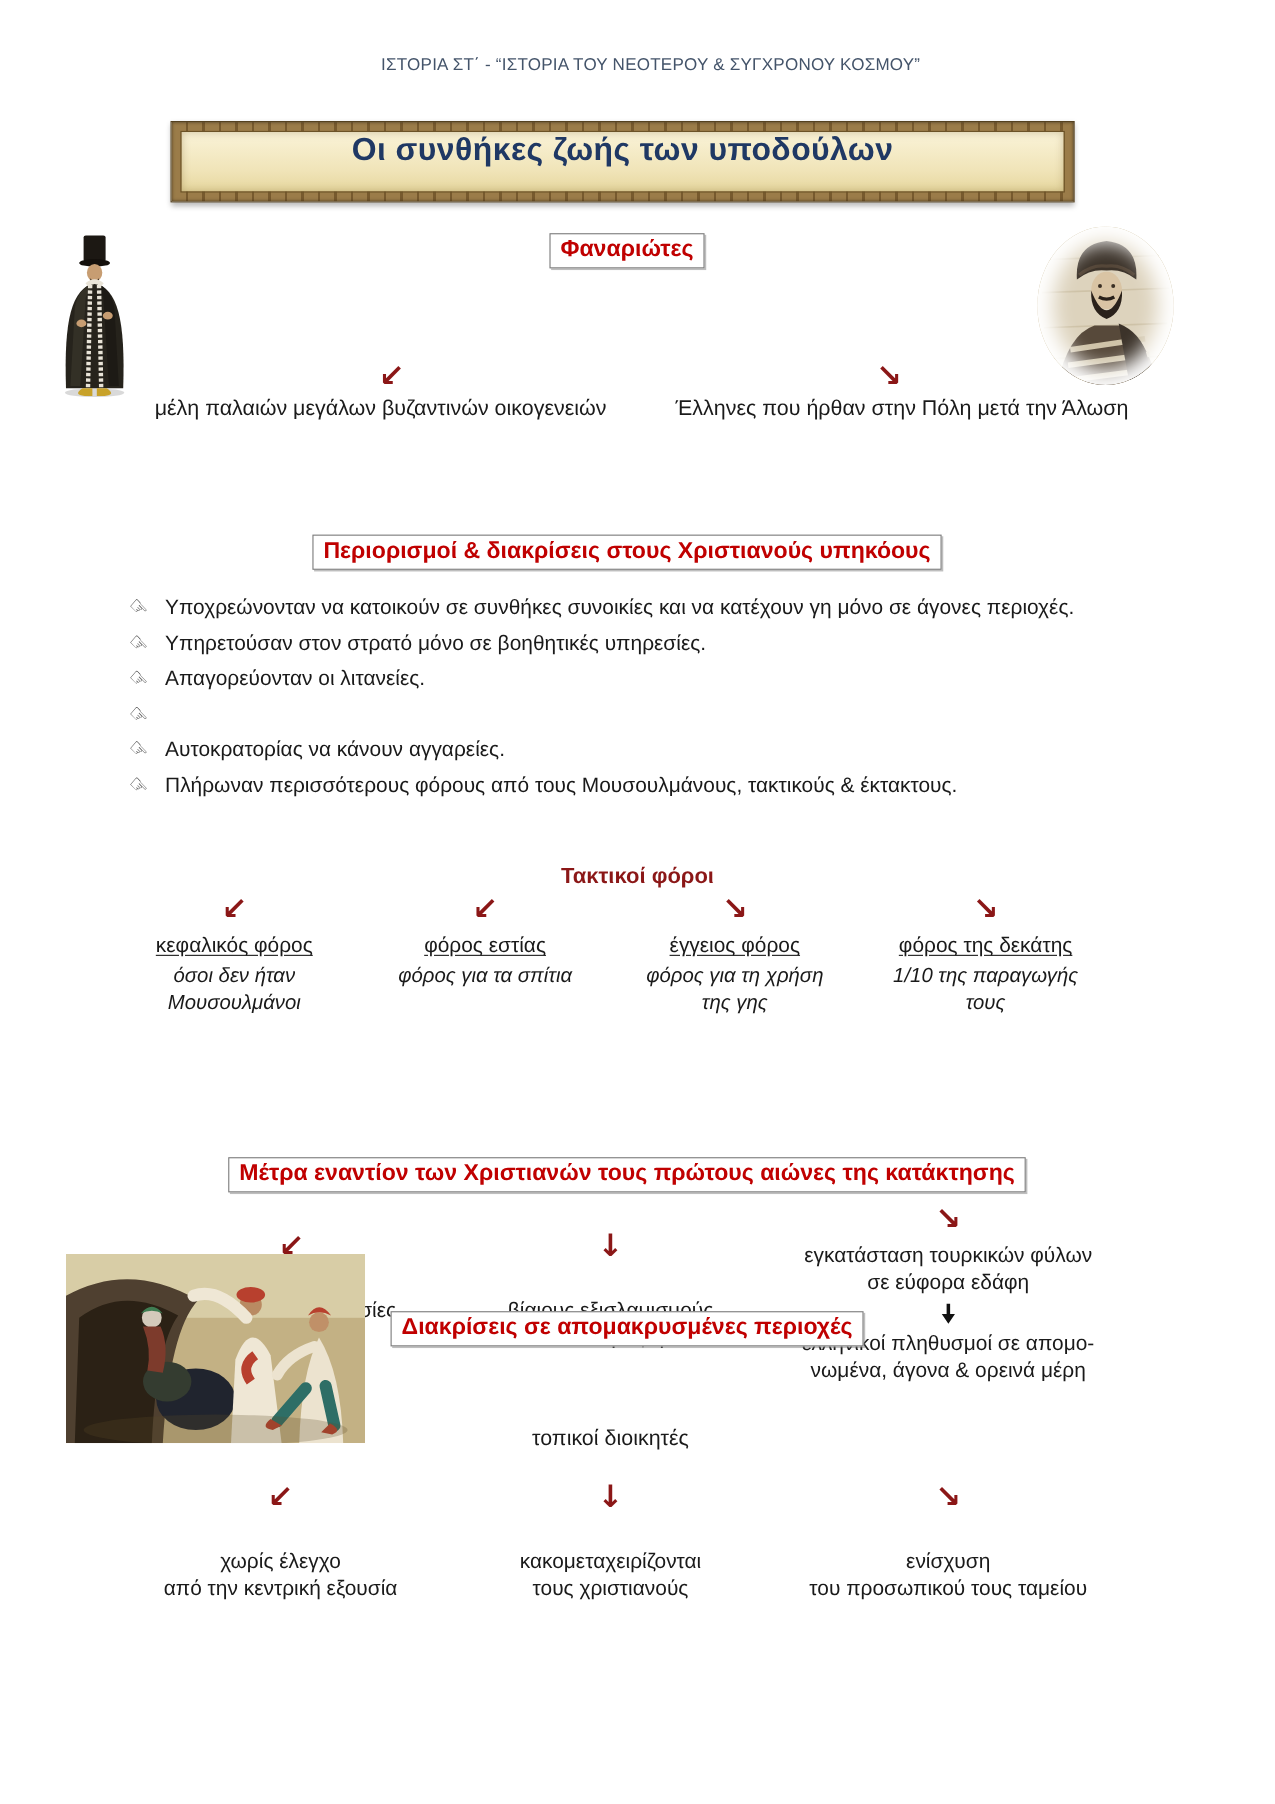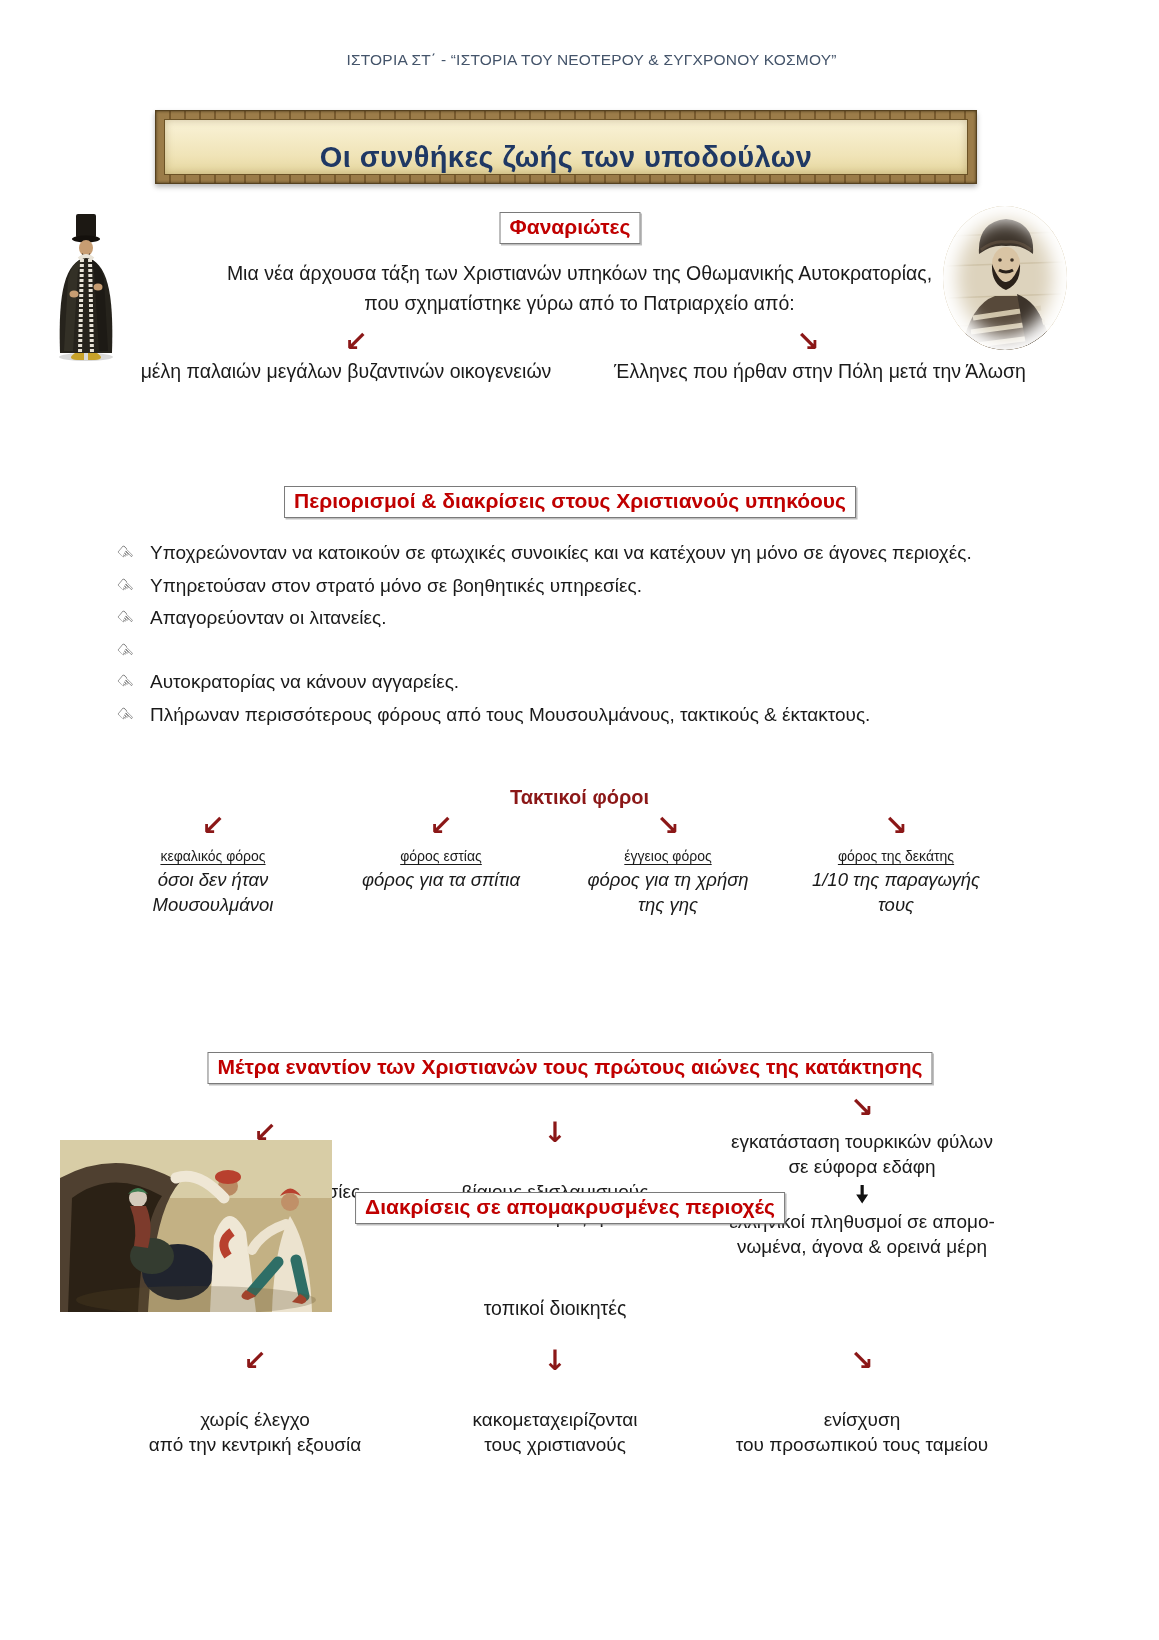--- a/index.html
+++ b/index.html
@@ -19,21 +19,21 @@
     position:absolute; left:155px; top:110px; width:822px; height:74px;
     padding:8px;
     background:repeating-linear-gradient(90deg,#9b7c49 0 13px,#775a2e 13px 15px);
     border:1px solid #55411f;
     box-shadow:0 3px 5px rgba(0,0,0,.28), inset 0 0 3px #3e2f15;
   }
   .banner-inner {
     height:100%;
     border:1px solid #6b5226;
     background:linear-gradient(180deg,#faf3d8 0%,#f0e4b8 65%,#e6d79f 100%);
-    display:flex; align-items:flex-end; justify-content:center;
+    display:flex; align-items:flex-start; justify-content:center;
     box-shadow:inset 0 0 8px rgba(120,95,40,.35);
   }
   .banner-inner h1 { font-size:29px; font-weight:bold; color:var(--color-title_navy,#1F3864); letter-spacing:.4px; }
 
   .red-box {
     position:absolute; left:570px; transform:translateX(-50%);
     border:1px solid #7a7a7a; background:#fff;
     padding:2px 9px 4px; font-size:21px; font-weight:bold;
     color:var(--color-accent_red,#C00000); white-space:nowrap;
     box-shadow:1.5px 1.5px 0 rgba(110,110,110,.45);
@@ -60,21 +60,21 @@
   .col {
     position:absolute; transform:translateX(-50%);
     text-align:center; font-size:19px; line-height:1.32;
   }
   .col .arrow-in {
     display:block; margin:0 auto 7px;
     color:var(--color-maroon,#8B1717); font-weight:bold; font-size:28px; line-height:1;
     font-family:"DejaVu Sans",sans-serif;
   }
   .maroon-heading { font-weight:bold; font-size:20px; color:var(--color-maroon,#8B1717); }
-  .tax-title { font-size:14px; text-decoration:underline; text-underline-offset:3px; }
+  .tax-title { font-size:19px; text-decoration:underline; text-underline-offset:3px; }
   .tax-desc { font-size:18.5px; font-style:italic; margin-top:3px; }
   .black-arrow { display:block; margin:6px auto 5px; }
 
   .fig { position:absolute; }
   .portrait-oval {
     position:absolute; left:943px; top:206px; width:124px; height:144px;
     border-radius:50%; overflow:hidden; background:#e6dcc6;
     box-shadow:inset 0 0 16px 12px #ffffff;
   }
   .portrait-oval svg { display:block; }
@@ -138,36 +138,34 @@
       <path d="M36 48 Q34 16 63 13 Q92 16 90 48 Q77 38 63 40 Q49 38 36 48 Z" fill="#3c332a"></path>
       <path d="M38 44 Q50 34 63 36 Q76 34 88 44" stroke="#544638" stroke-width="3" fill="none"></path>
     </svg>
     <div class="vignette"></div>
   </div>
 
   <div class="red-box" style="top:212px;">
     <span>Φαναριώτες</span>
   </div>
 
-  <div class="center-text intro pre" style="top:258px;">Μια νέα άρχουσα τάξη των Χριστιανών υπηκόων της Οθωμανικής Αυτοκρατορίας,
-που σχηματίστηκε γύρω από το Πατριαρχείο από:</div>
 
   <div class="arrow" style="left:356px; top:328px;">↙</div>
   <div class="arrow" style="left:808px; top:328px;">↘</div>
   <div class="branch" style="left:820px; top:360px;">Έλληνες που ήρθαν στην Πόλη μετά την Άλωση</div>
   <div class="branch" style="left:346px; top:360px;">μέλη παλαιών μεγάλων βυζαντινών οικογενειών</div>
 
   <div class="red-box" style="top:486px;">
     <span>Περιορισμοί &amp; διακρίσεις στους Χριστιανούς υπηκόους</span>
   </div>
 
   <ul class="bullets">
     <li>
       <span class="hand">☞</span>
-      <span>Υποχρεώνονταν να κατοικούν σε φτωχικές συνοικίες και να κατέχουν γη μόνο σε άγονες περιοχές.</span>
+      <span>Υποχρεώνονταν να κατοικούν σε συνθήκες συνοικίες και να κατέχουν γη μόνο σε άγονες περιοχές.</span>
       </li>
     <li>
       <span class="hand">☞</span>
       <span>Υπηρετούσαν στον στρατό μόνο σε βοηθητικές υπηρεσίες.</span>
       </li>
     <li>
       <span class="hand">☞</span>
       <span>Απαγορεύονταν οι λιτανείες.</span>
       </li>
     <li>

